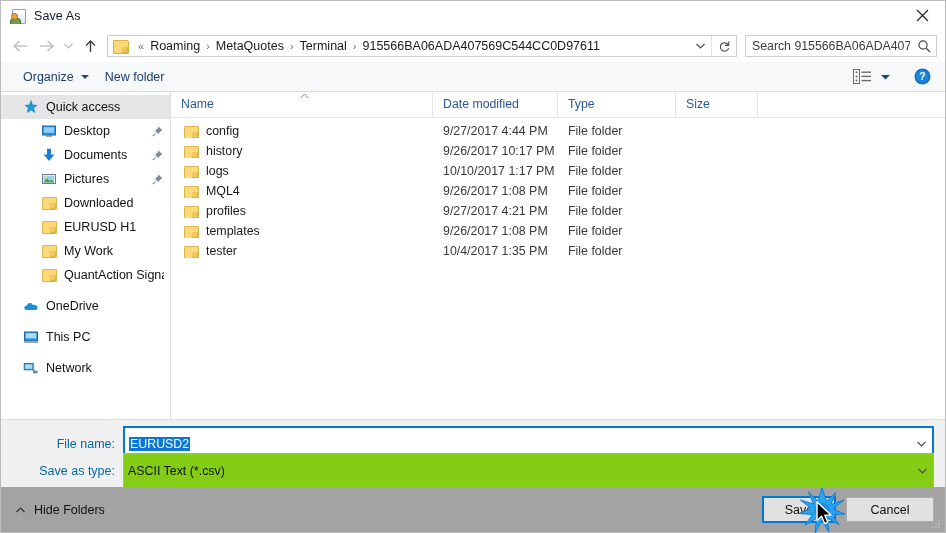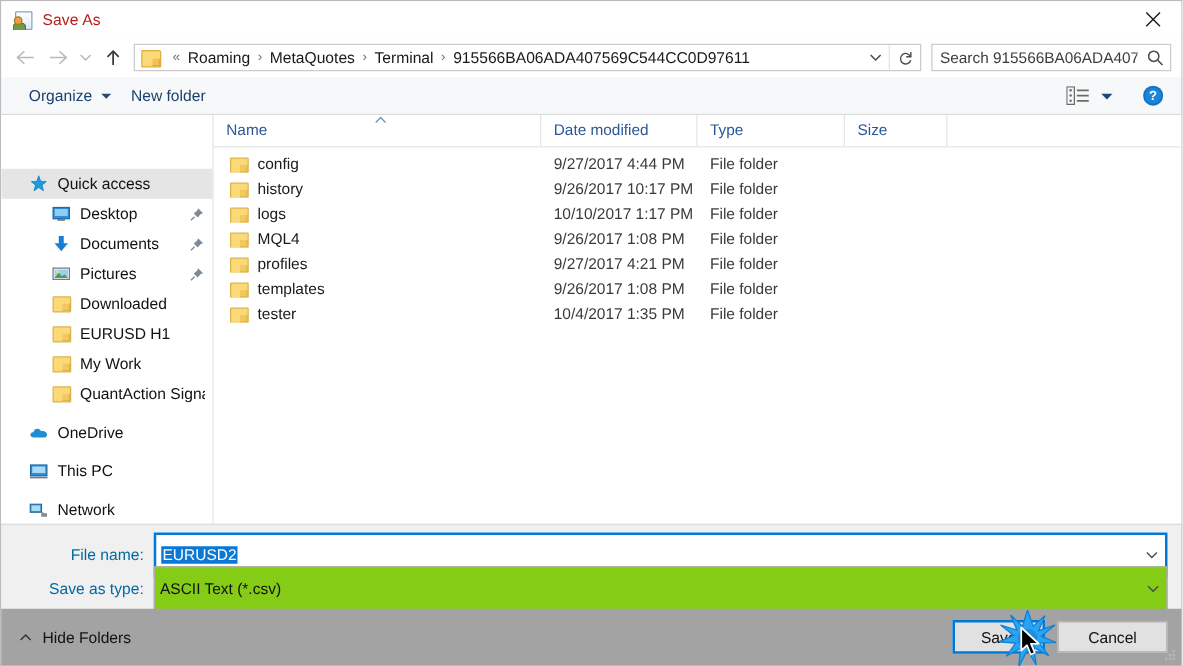--- a/index.html
+++ b/index.html
@@ -63,21 +63,21 @@
     left: 0px; top: 10px;
     width: 9px; height: 5px;
     border-radius: 4px 4px 0 0;
     background: #6e9c4e;
     border: 1px solid #4c7033;
     border-bottom: none;
   }
   .title-text {
     margin-left: 8px;
     font-size: 12.5px;
-    color: #b91c1c;
+    color: #0f172a;
     letter-spacing: .1px;
   }
   .close-btn {
     position: absolute;
     right: 0; top: 0;
     width: 46px; height: 29px;
     display: flex;
     align-items: center;
     justify-content: center;
     cursor: default;
@@ -238,21 +238,21 @@
   .nav-row {
     height: 24px;
     display: flex;
     align-items: center;
     font-size: 12.5px;
     color: #111;
     cursor: default;
     position: relative;
     padding-right: 6px;
   }
-  .nav-row.selected { background: #e5e5e5; margin-top: 40px; }
+  .nav-row.selected { background: #e5e5e5; }
   .nav-row .ico {
     width: 16px; height: 16px;
     flex: 0 0 16px;
     margin-right: 7px;
     position: relative;
   }
   .nav-row .lbl { white-space: nowrap; overflow: hidden; }
   .nav-row .pin {
     margin-left: auto;
     flex: 0 0 auto;

